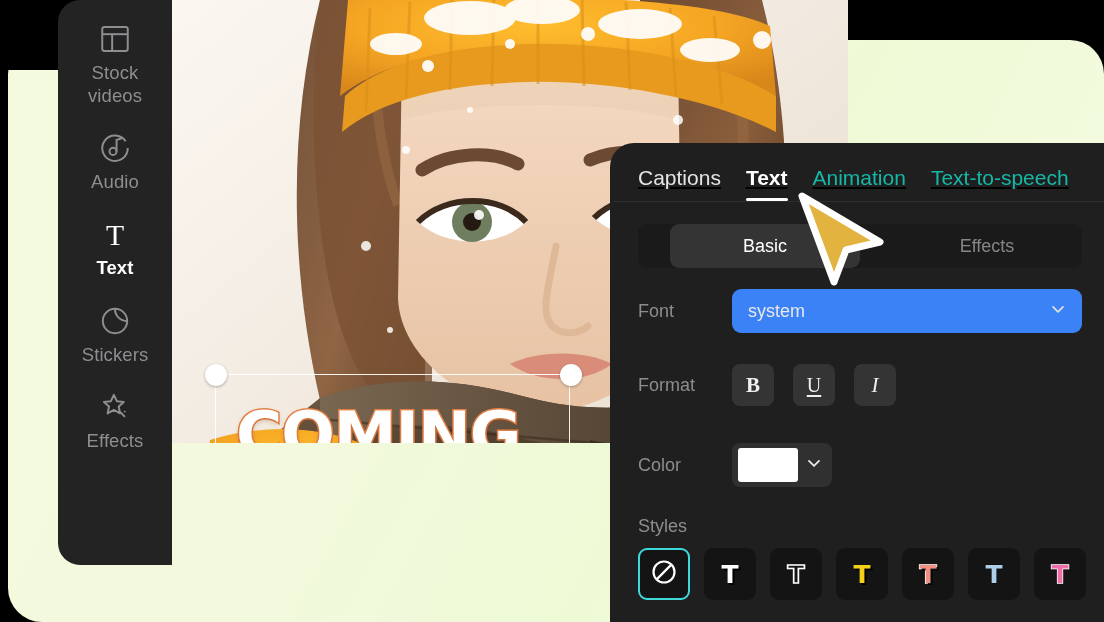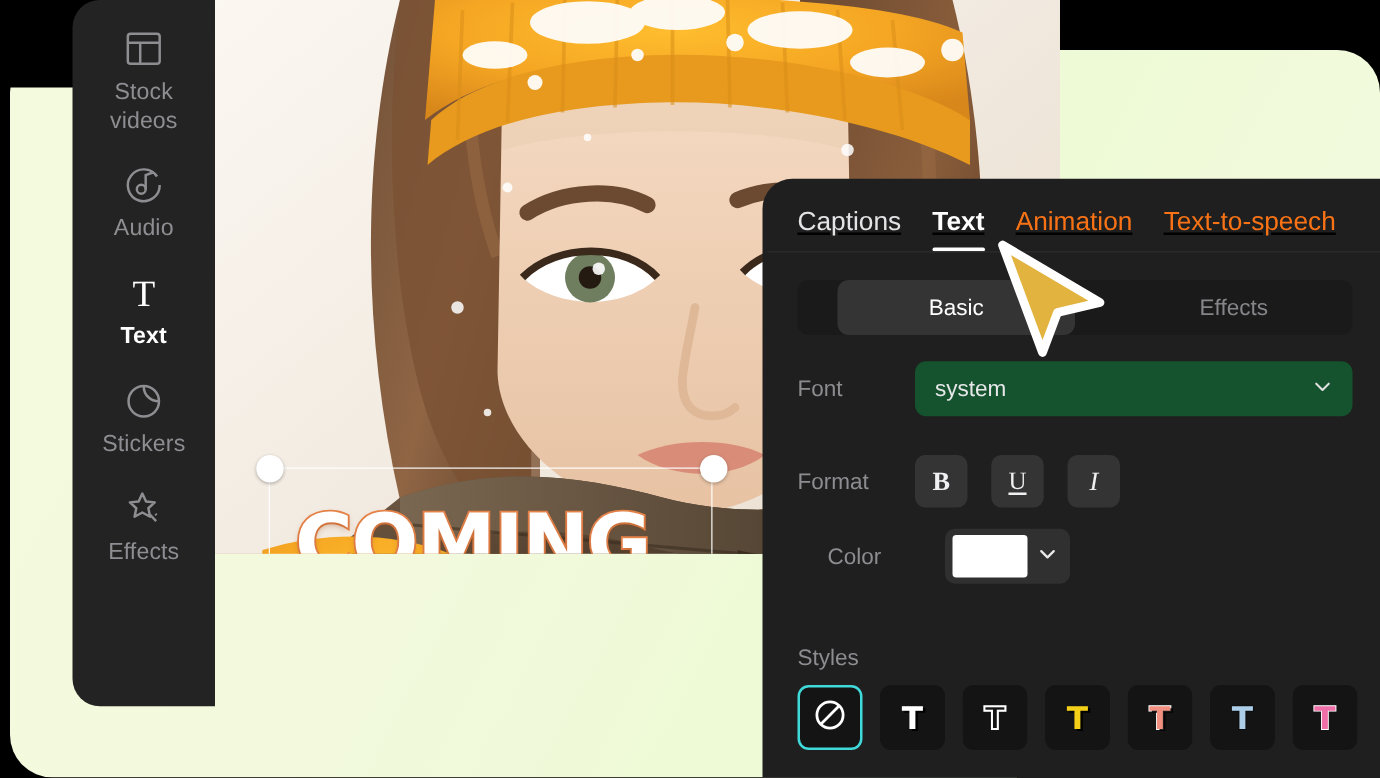--- a/index.html
+++ b/index.html
@@ -107,21 +107,21 @@
     text-decoration: underline;
   }
   .tabs {
     display: flex; align-items: flex-end; gap: 25px;
     padding: 14px 0 0 28px;
     height: 58px;
   }
   .tab {
     position: relative;
     font-size: 21px;
-    color: #f97316;
+    color: #14b8a6;
     padding-bottom: 11px;
     cursor: pointer;
     white-space: nowrap;
   }
   .tab.cap { color: #e4e4e6; }
   .tab.active { color: #ffffff; font-weight: 700; }
   .tab.active:after {
     content:""; position: absolute;
     left: 0; right: 0; bottom: 0;
     height: 3px; background: #ffffff; border-radius: 2px;
@@ -150,25 +150,25 @@
   .seg-btn.on { background: #343434; color: #ffffff; }
 
   .row { position: absolute; left: 28px; display: flex; align-items: center; }
   .row-label {
     width: 94px;
     font-size: 18px;
     color: #8d8d91;
   }
   .r-font { top: 146px; }
   .r-format { top: 221px; }
-  .r-color { top: 280px; margin-left: 24px; }
+  .r-color { top: 300px; }
 
   .select {
     width: 350px; height: 44px;
-    background: #14532d;
+    background: #3b82f6;
     border-radius: 9px;
     display: flex; align-items: center;
     padding: 0 14px 0 16px;
     cursor: pointer;
   }
   .select-val { flex: 1; font-size: 18px; color: #e8e8ea; }
 
   .fmt-btn {
     width: 42px; height: 42px;
     background: #343434;

